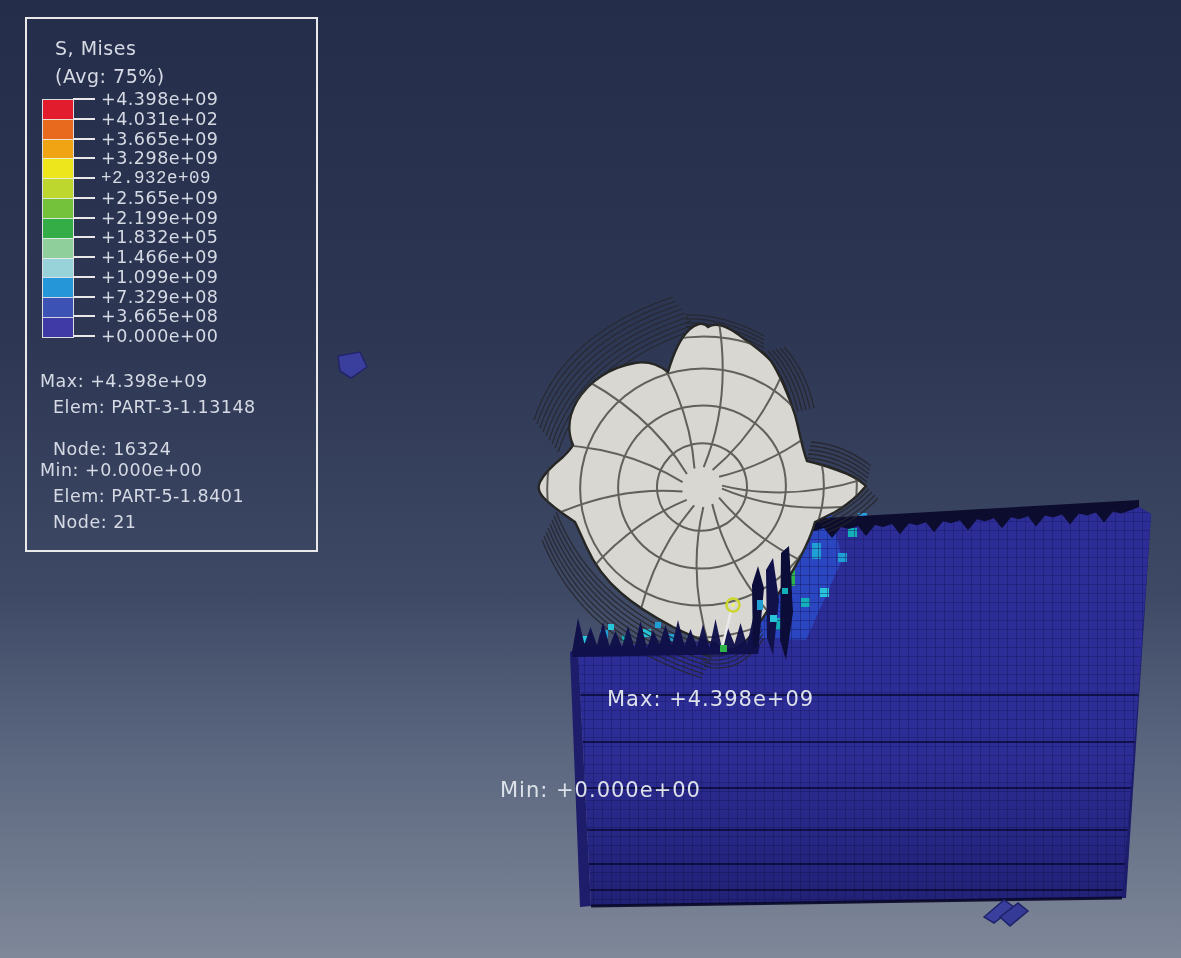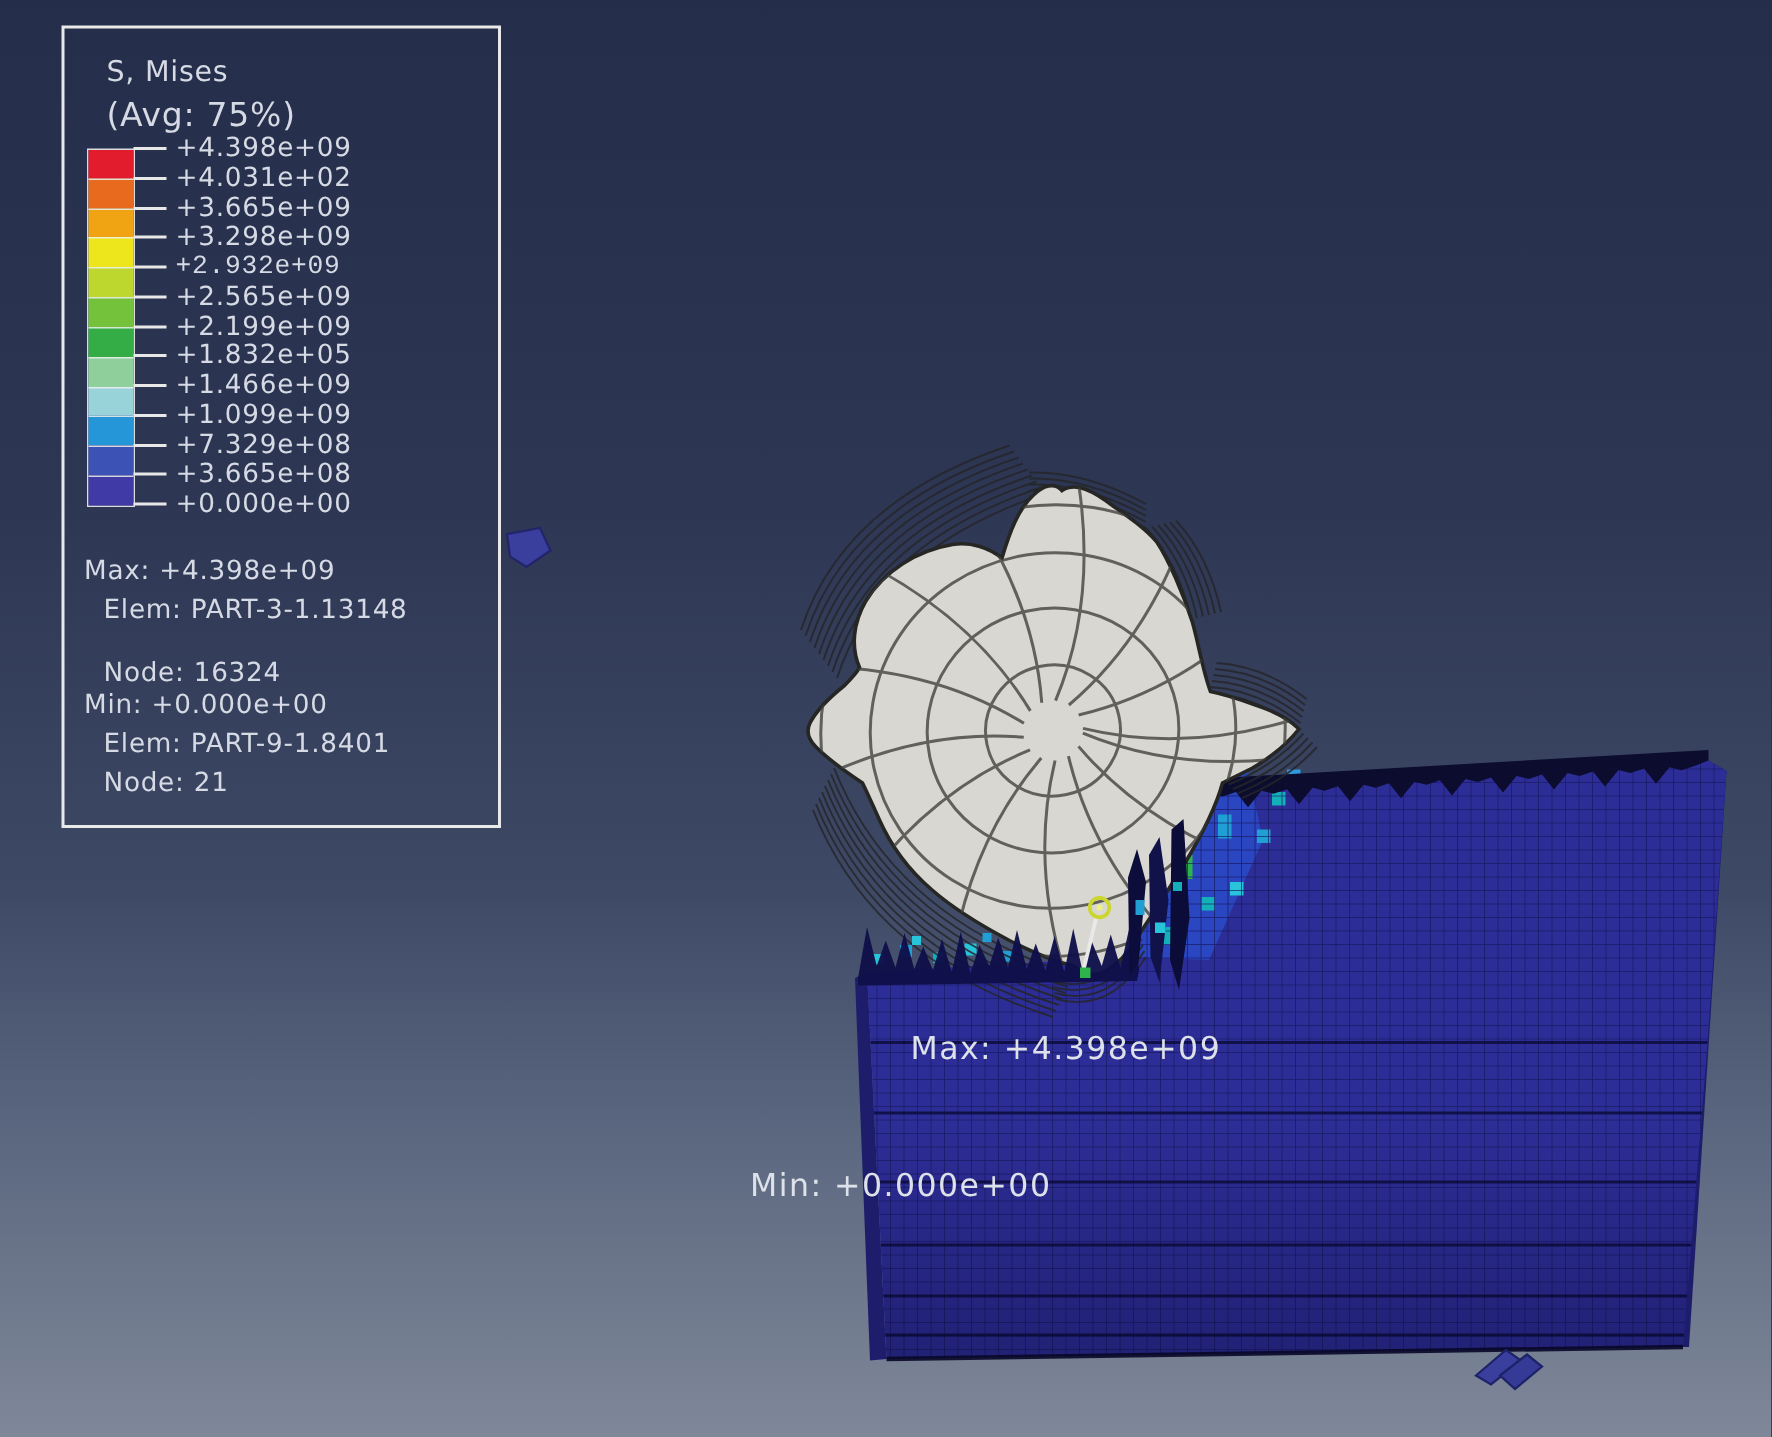--- a/index.html
+++ b/index.html
@@ -4,23 +4,23 @@
 <style>
   html,body{margin:0;padding:0;background:#242d49;}
   .stage{position:relative;width:1181px;height:958px;overflow:hidden;
          font-family:"DejaVu Sans",sans-serif;}
   #scene{position:absolute;left:0;top:0;}
   .anno{font-family:"DejaVu Sans",sans-serif;font-size:21px;letter-spacing:1px;}
 
   
   .legend{position:absolute;left:25px;top:17px;width:293px;height:535px;
           border:2px solid var(--lg-border,#e9e9e9);box-sizing:border-box;
-          color:var(--lg-text,#d6dae4);margin-left:16px;}
+          color:var(--lg-text,#d6dae4);}
   .lg-title{position:absolute;left:28px;top:18px;font-size:19px;letter-spacing:.5px;}
-  .lg-subtitle{position:absolute;left:28px;top:46px;font-size:22px;letter-spacing:.5px;}
+  .lg-subtitle{position:absolute;left:28px;top:46px;font-size:19px;letter-spacing:.5px;}
   .lg-swatches{position:absolute;left:15px;top:80px;width:30px;height:237px;
                display:flex;flex-direction:column;
                border:1px solid rgba(240,240,240,.9);}
   .lg-swatch{flex:1;}
   .lg-swatch + .lg-swatch{border-top:1px solid rgba(240,240,240,.85);}
   .lg-tick{position:absolute;left:46px;width:22px;height:2px;background:#e8e8e8;}
   .lg-val{position:absolute;left:74px;font-size:17.5px;line-height:18px;letter-spacing:.5px;white-space:nowrap;text-align:center;}
   .lg-line{position:absolute;font-size:17.5px;letter-spacing:.5px;white-space:nowrap;}
 </style>
 </head>
@@ -173,16 +173,16 @@
         <div class="lg-val" style="top: 229px;">+1.466e+09</div>
         <div class="lg-val" style="top: 248.75px;">+1.099e+09</div>
         <div class="lg-val" style="top: 268.5px;">+7.329e+08</div>
         <div class="lg-val" style="top: 288.25px;">+3.665e+08</div>
         <div class="lg-val" style="top: 308px;">+0.000e+00</div>
       </div>
     <div class="lg-line" style="left:13px;top:352px">Max: +4.398e+09</div>
     <div class="lg-line" style="left:26px;top:378px">Elem: PART-3-1.13148</div>
     <div class="lg-line" style="left:26px;top:420px">Node: 16324</div>
     <div class="lg-line" style="left:13px;top:441px">Min: +0.000e+00</div>
-    <div class="lg-line" style="left:26px;top:467px">Elem: PART-9-1.8401</div>
+    <div class="lg-line" style="left:26px;top:467px">Elem: PART-5-1.8401</div>
     <div class="lg-line" style="left:26px;top:493px">Node: 21</div>
   </div>
 </div>
 
 </body></html>

